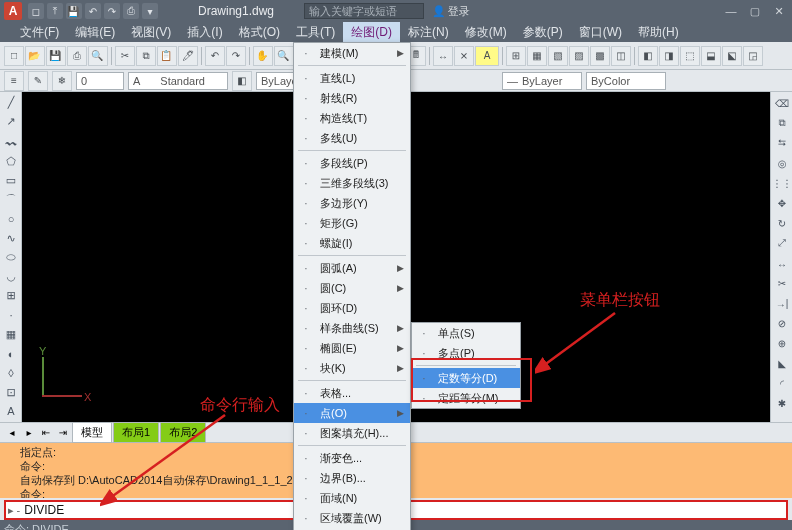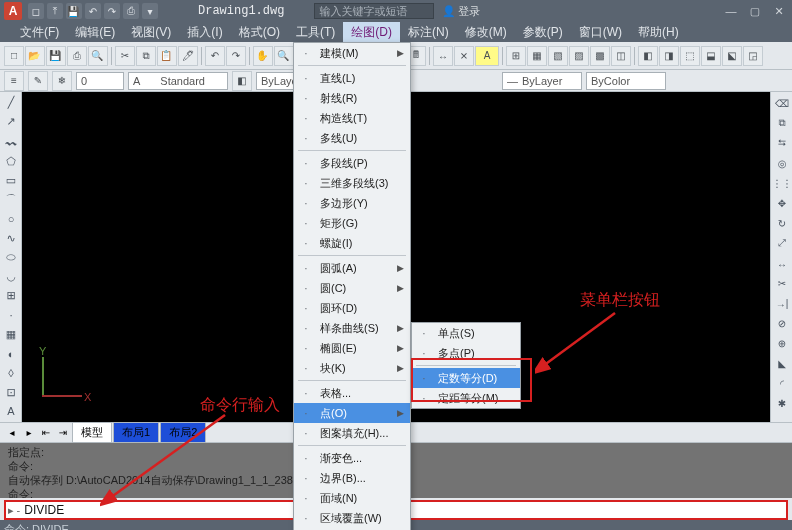--- a/index.html
+++ b/index.html
@@ -1,21 +1,21 @@
 <!DOCTYPE html>
 <html><head>
 <meta charset="utf-8">
 <style>
 * { margin: 0; padding: 0; box-sizing: border-box; font-family: "Microsoft YaHei", SimSun, Arial, sans-serif; font-size: 11px; }
 body { width: 792px; height: 530px; background: #e4e8ec; overflow: hidden; position: relative; }
 .titlebar { height: 22px; background: #5a6470; display: flex; align-items: center; padding: 0 4px; color: #cfd4d9; }
 .titlebar .logo { width: 18px; height: 18px; background: #c43; border-radius: 2px; display: flex; align-items: center; justify-content: center; color: #fff; font-weight: bold; font-size: 12px; margin-right: 4px;}
 .qat { display: flex; gap: 3px; margin-left: 2px; }
 .qat span { width: 16px; height: 16px; background: #6a7480; display: inline-flex; align-items:center; justify-content:center; font-size:10px; color:#e0e4e8; border-radius:2px;}
-.doc-title { flex: 0 0 auto; margin-left: 40px; font-size: 12px; color: #eaecef; font-family: Liberation Mono, monospace; }
+.doc-title { flex: 0 0 auto; margin-left: 40px; font-size: 12px; color: #eaecef; }
 .search-box { margin-left: 30px; width: 120px; height: 16px; background: #4b545e; border: 1px solid #3a424a; color: #a8b0b8; font-size: 10px; padding: 0 4px; display:flex; align-items:center;}
 .login { margin-left: 8px; color:#d8dcdf; font-size:11px; display:flex; align-items:center; gap:2px;}
 .win-ctrl { margin-left: auto; display: flex; gap: 6px; }
 .win-ctrl span { width: 18px; height: 14px; display:inline-flex; align-items:center; justify-content:center; color:#cfd4d9; font-size:11px;}
 .menubar { height: 20px; background: #5a6470; display: flex; align-items: center; padding: 0 12px; color: #e0e4e8; gap: 0;}
 .menubar .mitem { padding: 2px 8px; font-size: 12px; cursor: pointer;}
 .menubar .mitem.active { background: #c9dcf0; color: #701a75; }
 .toolbar-row { height: 28px; background: #e4e8ec; border-bottom: 1px solid #b8c0c6; display: flex; align-items: center; padding: 2px 4px; gap: 1px;}
 .tbtn { width: 20px; height: 20px; background: #e8ecef; border: 1px solid #c4ccd2; display:inline-flex; align-items:center; justify-content:center; font-size:10px; color:#4a5056;}
 .tbtn.w { width: 24px;}
@@ -28,23 +28,23 @@
 .viewport { flex: 1; background: #000; position: relative;}
 .ucs { position: absolute; left: 20px; bottom: 25px; }
 .ucs .yax { position:absolute; width:2px; height:40px; background:#5a8c3a; bottom:0; left:0;}
 .ucs .xax { position:absolute; height:2px; width:40px; background:#a03030; bottom:0; left:0;}
 .ucs .ylab { position:absolute; color:#5a8c3a; font-size:11px; left:-3px; top:-52px;}
 .ucs .xlab { position:absolute; color:#a03030; font-size:11px; left:42px; bottom:-6px;}
 .right-tools { width: 22px; background: #e4e8ec; border-left: 1px solid #b8c0c6; display:flex; flex-direction:column; gap:2px; padding:2px;}
 .right-tools span { width:18px; height:18px; display:inline-flex; align-items:center; justify-content:center; font-size:10px; color:#4a5460;}
 .tabs { height: 20px; background: #e4e8ec; border-top: 1px solid #b8c0c6; display:flex; align-items:center; padding: 0 4px; gap:1px;}
 .tabs span.tbhdr { width:16px; height:16px; display:inline-flex; align-items:center; justify-content:center; font-size:10px;}
-.tabs .tab { padding: 2px 8px; background: #1d4ed8; border:1px solid #b0b8be; font-size:11px;}
+.tabs .tab { padding: 2px 8px; background: #84cc16; border:1px solid #b0b8be; font-size:11px;}
 .tabs .tab.active { background:#fff;}
-.cmdhist { height: 56px; background: #737373; border-top:1px solid #b8c0c6; padding: 2px 8px; font-size: 12px; font-family: SimSun, monospace; color:#222; line-height:14px; overflow:hidden;}
+.cmdhist { height: 56px; background: #fdba74; border-top:1px solid #b8c0c6; padding: 2px 20px; font-size: 12px; font-family: SimSun, monospace; color:#222; line-height:14px; overflow:hidden;}
 .cmdline-wrap { height: 20px; background:#fff; border: 2px solid #d62020; margin: 2px 4px 0 4px; display:flex; align-items:center; padding:0 2px;}
 .cmdline-wrap .prompt { font-size:11px; color:#666; margin-right:4px;}
 .cmdline-wrap .cmdtext { font-size:12px; color:#111; font-family: Liberation Sans, sans-serif;}
 .status { height: 18px; background:#5a6470; color:#c8d0d8; font-size:10px; display:flex; align-items:center; padding:0 4px;}
 
 
 .dropdown { position: absolute; background: #eef1f3; border: 1px solid #9aa2a8; box-shadow: 2px 2px 6px rgba(0,0,0,0.25); z-index: 100;}
 .dd-main { left: 293px; top: 42px; width: 118px; }
 .dd-item { height: 20px; display:flex; align-items:center; padding: 0 6px 0 4px; font-size:12px; color:#222; gap:6px; position:relative;}
 .dd-item .arr { margin-left:auto; font-size:9px; color:#555;}

